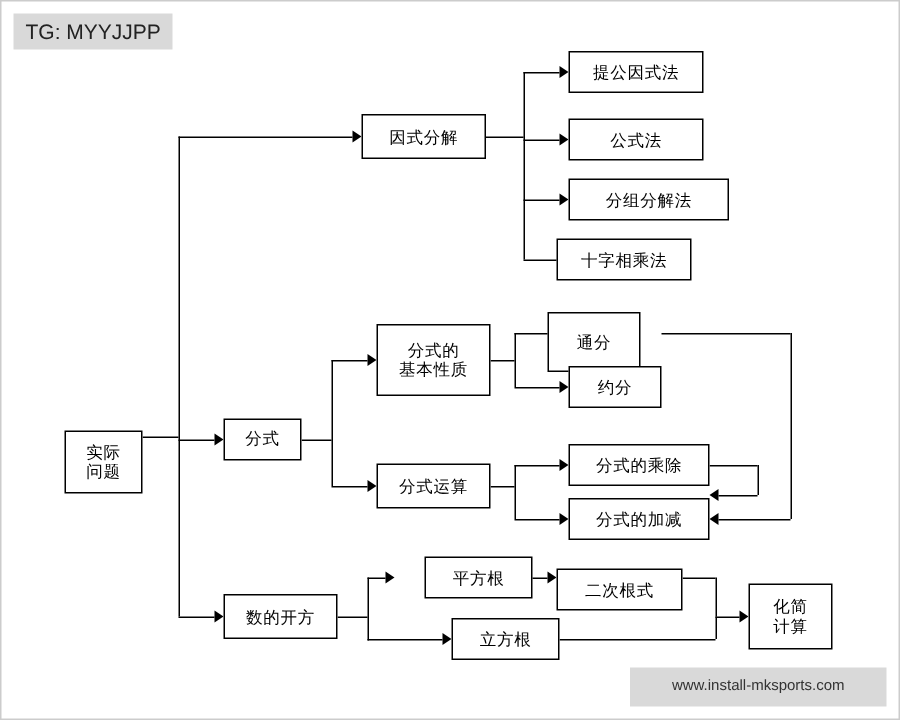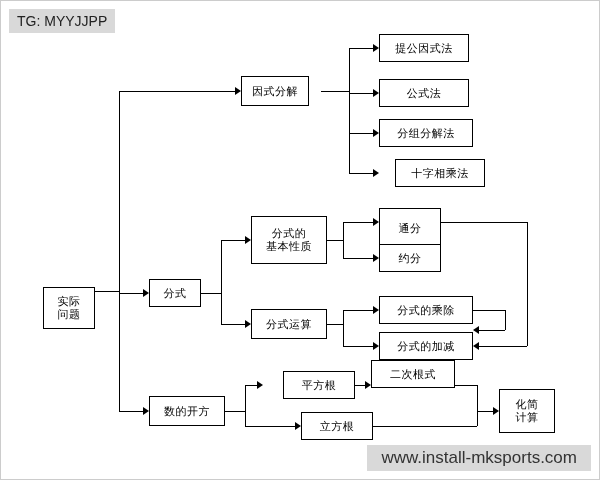--- a/index.html
+++ b/index.html
@@ -68,23 +68,23 @@
     padding: 2px 8px;
     z-index: 10;
     font-family: "Liberation Sans", sans-serif;
   }
   #watermark {
     position: absolute;
     right: 8px;
     bottom: 8px;
     background: #d9d9d9;
     color: #333333;
-    font-size: 17px;
+    font-size: 10px;
     line-height: 22px;
-    padding: 2px 14px;
+    padding: 2px 28px;
     z-index: 10;
     font-family: "Liberation Sans", sans-serif;
   }
 </style>
 </head>
 <body>
 
 <div id="stage">
 
   <div class="edge h" style="left:94px; top:290px; width:24px;"></div>
@@ -155,40 +155,40 @@
   <div class="edge h" style="left:454px; top:384px; width:22px;"></div>
   <div class="edge v" style="left:476px; top:384px; height:26px;"></div>
   <div class="edge h" style="left:476px; top:410px; width:16px;"></div>
   <div class="arrow" style="left:492px; top:406px;"></div>
 
   <div class="edge h" style="left:372px; top:425px; width:104px;"></div>
   <div class="edge v" style="left:476px; top:410px; height:15px;"></div>
 
   <div class="node" style="left:42px; top:270px; width:52px; height:42px;margin-top:16px;">实际
 问题</div>
-  <div class="node" style="left:240px; top:75px; width:68px; height:30px;">因式分解</div>
+  <div class="node" style="left:240px; top:75px; width:83px; height:30px;">因式分解</div>
   <div class="node" style="left:148px; top:278px; width:52px; height:28px;font-family:Liberation Serif, serif;">分式</div>
   <div class="node" style="left:148px; top:395px; width:76px; height:30px;">数的开方</div>
 
   <div class="node" style="left:378px; top:33px; width:90px; height:28px;">提公因式法</div>
   <div class="node" style="left:378px; top:78px; width:90px; height:28px;">公式法</div>
-  <div class="node" style="left:378px; top:118px; width:94px; height:28px;">分组分解法</div>
-  <div class="node" style="left:394px; top:158px; width:90px; height:28px;">十字相乘法</div>
+  <div class="node" style="left:378px; top:118px; width:107px; height:28px;">分组分解法</div>
+  <div class="node" style="left:370px; top:158px; width:90px; height:28px;">十字相乘法</div>
 
   <div class="node" style="left:250px; top:215px; width:76px; height:48px;">分式的
 基本性质</div>
   <div class="node" style="left:250px; top:308px; width:76px; height:30px;">分式运算</div>
 
-  <div class="node" style="left:378px; top:207px; width:62px; height:40px;">通分</div>
+  <div class="node" style="left:364px; top:207px; width:62px; height:40px;">通分</div>
   <div class="node" style="left:378px; top:243px; width:62px; height:28px;">约分</div>
   <div class="node" style="left:378px; top:295px; width:94px; height:28px;">分式的乘除</div>
   <div class="node" style="left:378px; top:331px; width:94px; height:28px;">分式的加减</div>
 
   <div class="node" style="left:262px; top:370px; width:72px; height:28px;margin-left:20px;">平方根</div>
   <div class="node" style="left:300px; top:411px; width:72px; height:28px;">立方根</div>
-  <div class="node" style="left:370px; top:359px; width:84px; height:28px;">二次根式</div>
+  <div class="node" style="left:370px; top:378px; width:84px; height:28px;">二次根式</div>
   <div class="node" style="left:498px; top:388px; width:56px; height:44px;">化简
 计算</div>
 
   <div id="tg-badge">TG: MYYJJPP</div>
   <div id="watermark">www.install-mksports.com</div>
 
 </div>
 
 </body></html>

